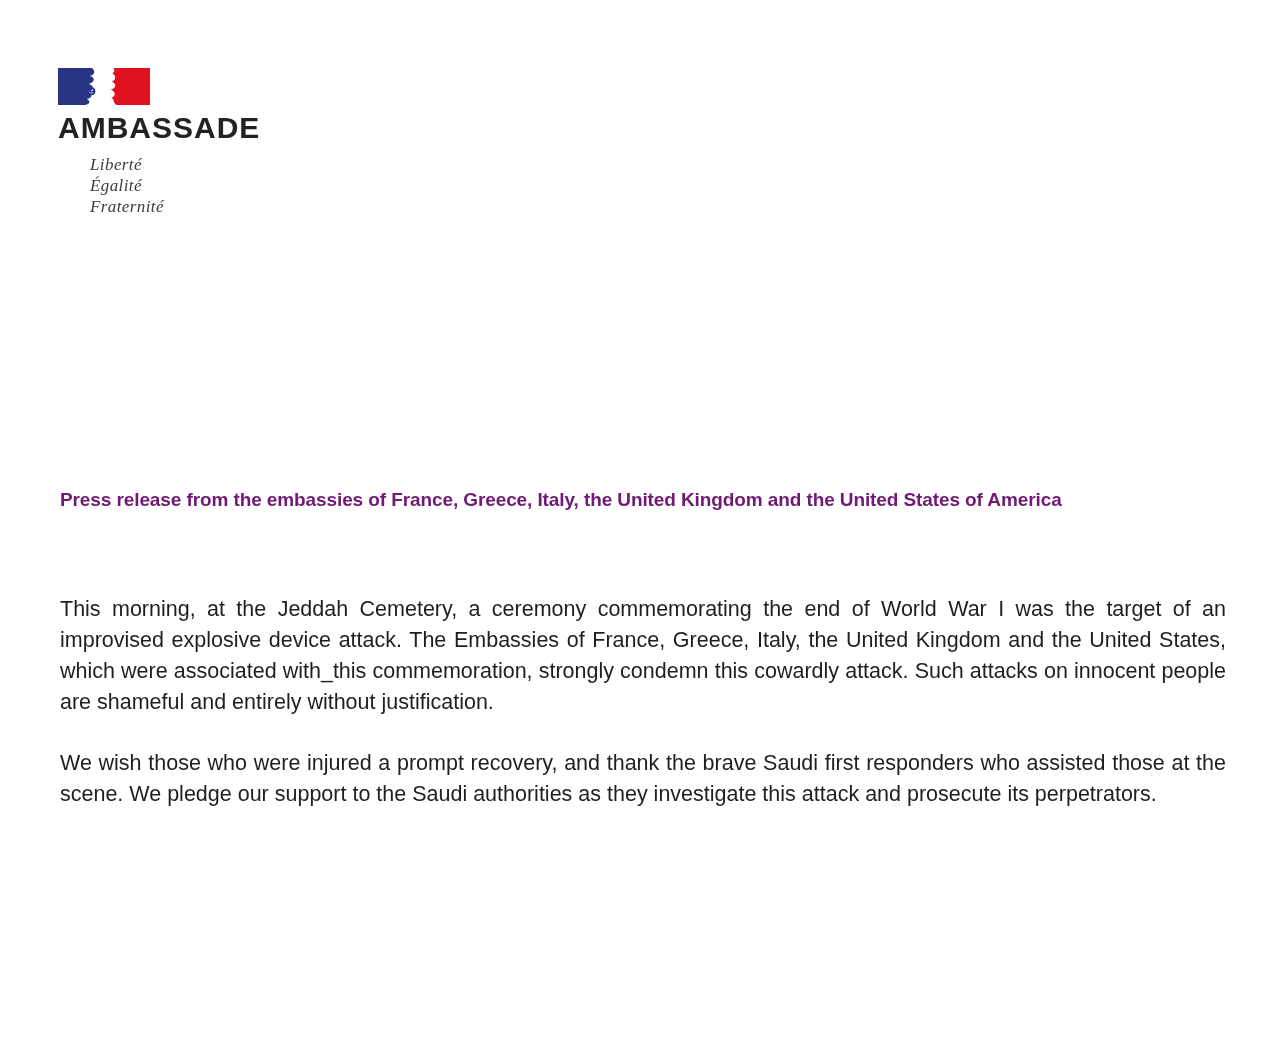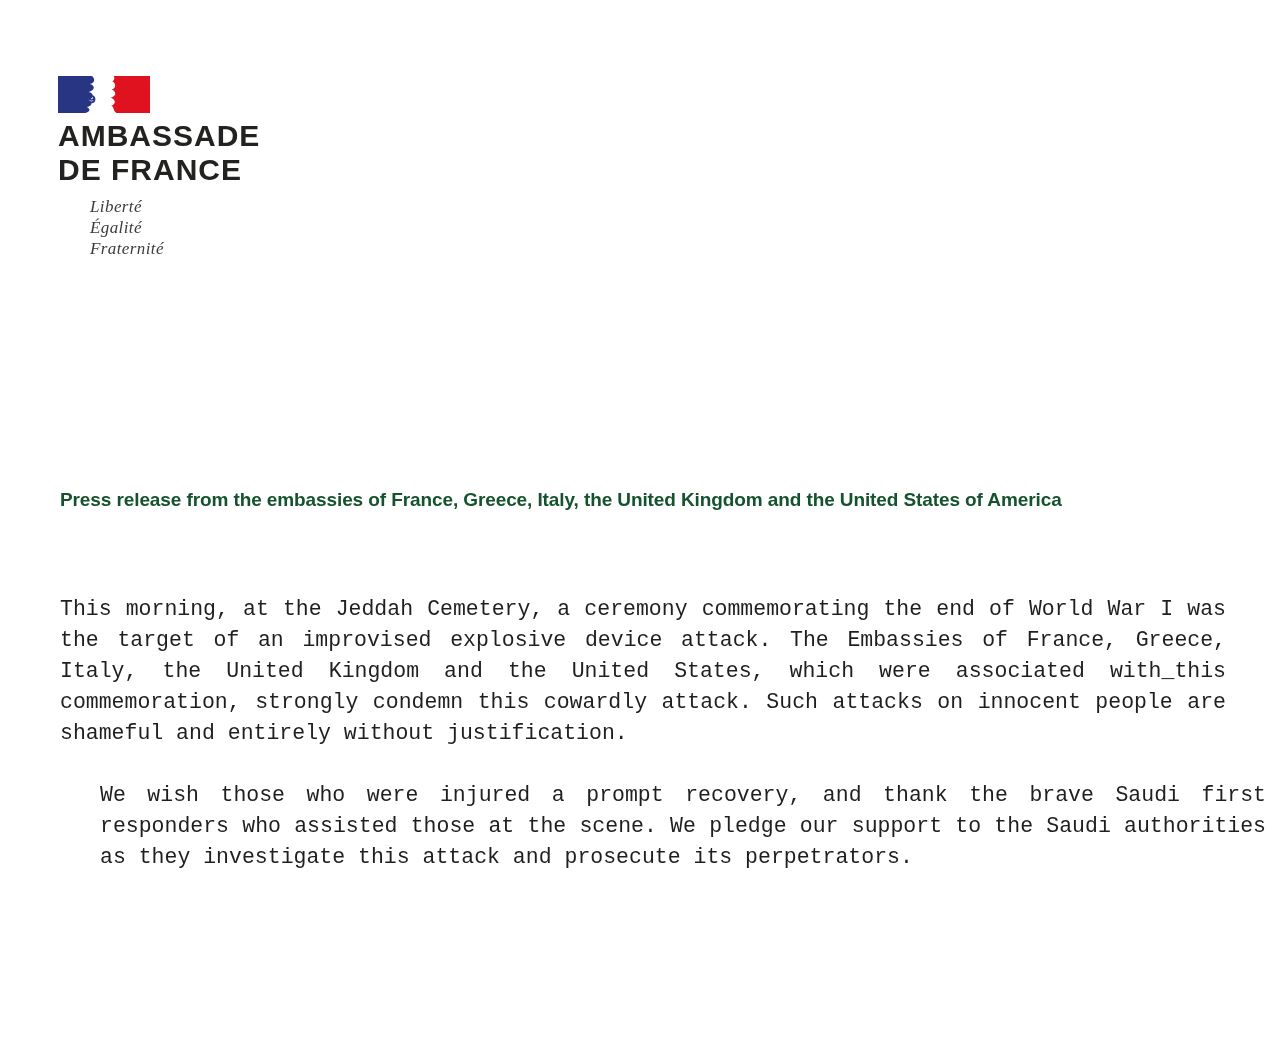--- a/index.html
+++ b/index.html
@@ -6,21 +6,21 @@
   .page {
     position: relative;
     width: 1280px;
     height: 1053px;
     background: #ffffff;
     overflow: hidden;
     font-family: "Liberation Sans", sans-serif;
   }
 
   
-  .brand { position: absolute; left: 58px; top: 76px; }
+  .brand { position: absolute; left: 58px; top: 68px; }
   .flag { display: block; }
   .brand-name {
     margin-top: 5px;
     font-weight: 700;
     font-size: 30px;
     line-height: 34px;
     letter-spacing: 1px;
     color: #222220;
   }
   .motto {
@@ -37,35 +37,35 @@
   
   .headline {
     position: absolute;
     left: 60px;
     top: 489px;
     width: 1172px;
     margin: 0;
     font-size: 19px;
     font-weight: 700;
     letter-spacing: -0.1px;
-    color: #14532d;
+    color: #701a75;
   }
   .body-copy {
     position: absolute;
     left: 60px;
     width: 1166px;
     margin: 0;
-    font-family: Liberation Mono, monospace;
+    font-family: Liberation Sans, sans-serif;
     font-size: 21.5px;
     line-height: 31px;
     text-align: justify;
     color: #1f1f1f;
   }
   .para-1 { top: 594px; }
-  .para-2 { top: 780px; margin-left: 40px; }
+  .para-2 { top: 748px; }
 </style>
 </head>
 <body>
 
 <div class="page">
 
   <header class="brand">
     <svg class="flag" width="92" height="38" viewBox="0 0 92 38" aria-hidden="true">
 
       <rect x="0" y="0" width="43" height="37" fill="#283583"></rect>
@@ -81,21 +81,20 @@
       <path fill="#ffffff" d="M49,0 L49,37 L58.5,37
         C54.5,34.8 56.8,31.2 53.2,29.8
         C59.2,27.8 56.8,23 52.8,21.8
         C59.8,19.8 57.4,14.6 53.6,13.6
         C59.4,11.4 57,6.4 54.4,5.4
         C57.2,3.6 56.4,1 55.6,0 Z"></path>
     </svg>
 
     <div class="brand-name">
       <div>AMBASSADE</div>
-      <div>DE FRANCE</div>
     </div>
 
     <div class="motto">
       <div>Liberté</div>
       <div>Égalité</div>
       <div>Fraternité</div>
     </div>
   </header>
 
   <main>

